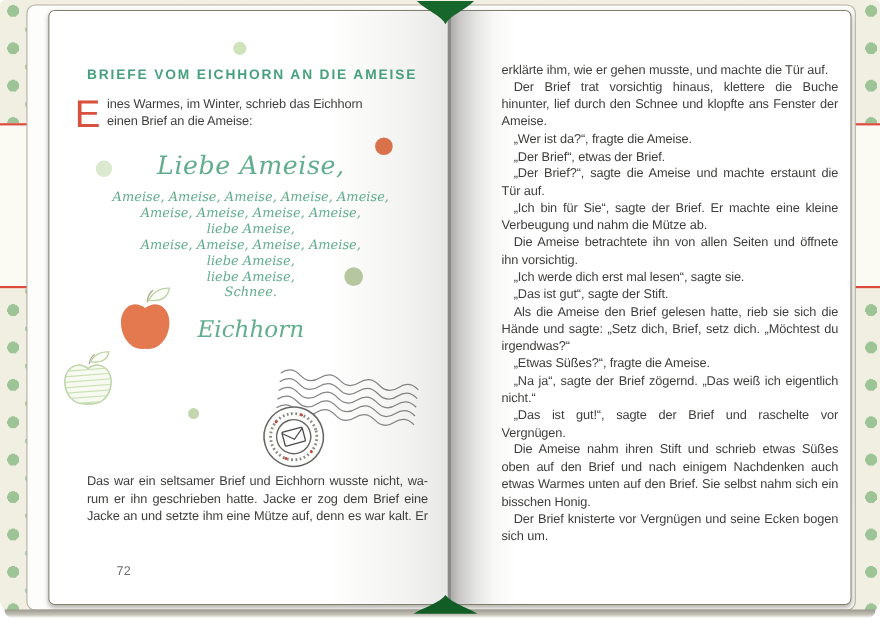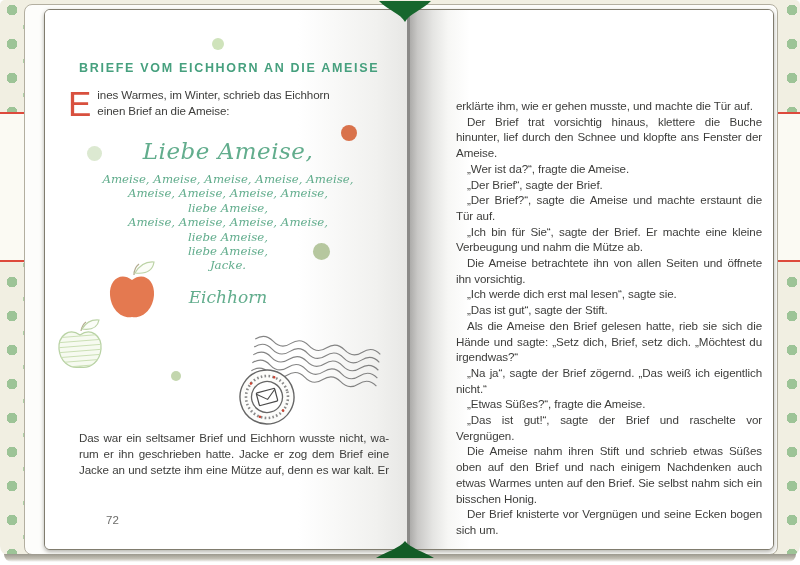--- a/index.html
+++ b/index.html
@@ -60,38 +60,38 @@
     float:left;font-size:35px;line-height:29px;margin:2px 6px 0 0;
     color:#d8503e;font-weight:400;
   }
   .intro-line{font-size:11.6px;letter-spacing:-0.1px;line-height:16px;}
   .letter{
     position:absolute;left:20px;top:128px;width:326px;text-align:center;
     font-family:"DejaVu Serif",serif;font-style:italic;color:#62ad8d;
   }
   .salutation{font-size:23px;letter-spacing:.5px;margin-bottom:8px;}
   .letter-line{font-size:11.8px;line-height:14.4px;}
-  .signature{font-size:17px;margin-top:14px;}
+  .signature{font-size:21px;margin-top:14px;}
   .closing{position:absolute;left:34px;top:420px;width:310px;color:#3d3d3b;}
   .closing-line{
     font-size:11.6px;letter-spacing:-0.1px;line-height:16px;
     text-align:justify;text-align-last:justify;
   }
   .pagenum{
     position:absolute;top:504px;font-size:11.5px;color:#6b6b69;
   }
   .pagenum.left{left:28px;margin-left:33px;}
   .pagenum.right{right:33px;text-align:right;margin-top:12px;}
   
   .body-text{position:absolute;left:47px;top:46px;width:306px;color:#3d3d3b;}
   .para{
     font-size:11.6px;letter-spacing:-0.1px;line-height:15.7px;
     text-align:justify;text-indent:11px;
   }
-  .para:first-child{text-indent:0;margin-top:42px;}
+  .para:first-child{text-indent:0;}
   
   .dot{position:absolute;border-radius:50%;}
   .dot-1{left:167px;top:28px;width:12px;height:12px;background:#cfe3bb;}
   .dot-2{left:42px;top:136px;width:15px;height:15px;background:#dce9d1;}
   .dot-3{left:296px;top:115px;width:16px;height:16px;background:#d9724b;}
   .dot-4{left:268px;top:233px;width:17px;height:17px;background:#b6c79f;}
   .dot-5{left:126px;top:361px;width:10px;height:10px;background:#c3d6ae;}
   .art{position:absolute;}
 </style>
 </head>
@@ -124,21 +124,21 @@
 
       <div class="letter">
         <div class="salutation">Liebe Ameise,</div>
         <div>
             <div class="letter-line">Ameise, Ameise, Ameise, Ameise, Ameise,</div>
             <div class="letter-line">Ameise, Ameise, Ameise, Ameise,</div>
             <div class="letter-line">liebe Ameise,</div>
             <div class="letter-line">Ameise, Ameise, Ameise, Ameise,</div>
             <div class="letter-line">liebe Ameise,</div>
             <div class="letter-line">liebe Ameise,</div>
-            <div class="letter-line">Jacke.</div>
+            <div class="letter-line">Schnee.</div>
           </div>
         <div class="signature">Eichhorn</div>
       </div>
 
       <svg class="art" style="left:62px;top:247px;width:50px;height:64px" viewBox="0 0 50 64">
         <path d="M27,18 q0,-7 5,-11" fill="none" stroke="#b4ad90" stroke-width="1.3"></path>
         <path d="M28,16 q7,-12 19,-11 q-2,13 -19,11 Z" fill="#fbfdf7" stroke="#bcd3a6" stroke-width="1.2"></path>
         <path d="M25,23 C13,14 2,24 3,38 C4,52 14,62 25,60 C36,62 46,52 47,38 C48,24 37,14 25,23 Z" fill="#e47950"></path>
       </svg>
 
@@ -193,29 +193,29 @@
         </div>
 
       <div class="pagenum left">72</div>
     </div>
 
     <div class="page page-right">
       <div class="body-text">
           <div class="para">erklärte ihm, wie er gehen musste, und machte die Tür auf.</div>
           <div class="para">Der Brief trat vorsichtig hinaus, klettere die Buche hinunter, lief durch den Schnee und klopfte ans Fenster der Ameise.</div>
           <div class="para">„Wer ist da?“, fragte die Ameise.</div>
-          <div class="para">„Der Brief“, sagte der Brief.</div>
+          <div class="para">„Der Brief“, etwas der Brief.</div>
           <div class="para">„Der Brief?“, sagte die Ameise und machte erstaunt die Tür auf.</div>
           <div class="para">„Ich bin für Sie“, sagte der Brief. Er machte eine kleine Verbeugung und nahm die Mütze ab.</div>
           <div class="para">Die Ameise betrachtete ihn von allen Seiten und öffnete ihn vorsichtig.</div>
           <div class="para">„Ich werde dich erst mal lesen“, sagte sie.</div>
           <div class="para">„Das ist gut“, sagte der Stift.</div>
           <div class="para">Als die Ameise den Brief gelesen hatte, rieb sie sich die Hände und sagte: „Setz dich, Brief, setz dich. „Möchtest du irgendwas?“</div>
+          <div class="para">„Etwas Süßes?“, fragte die Ameise.</div>
           <div class="para">„Na ja“, sagte der Brief zögernd. „Das weiß ich eigentlich nicht.“</div>
-          <div class="para">„Etwas Süßes?“, fragte die Ameise.</div>
           <div class="para">„Das ist gut!“, sagte der Brief und raschelte vor Vergnügen.</div>
           <div class="para">Die Ameise nahm ihren Stift und schrieb etwas Süßes oben auf den Brief und nach einigem Nachdenken auch etwas Warmes unten auf den Brief. Sie selbst nahm sich ein bisschen Honig.</div>
           <div class="para">Der Brief knisterte vor Vergnügen und seine Ecken bogen sich um.</div>
         </div>
       <div class="pagenum right">73</div>
     </div>
 
     <div class="seam"></div>
   </div>
 

